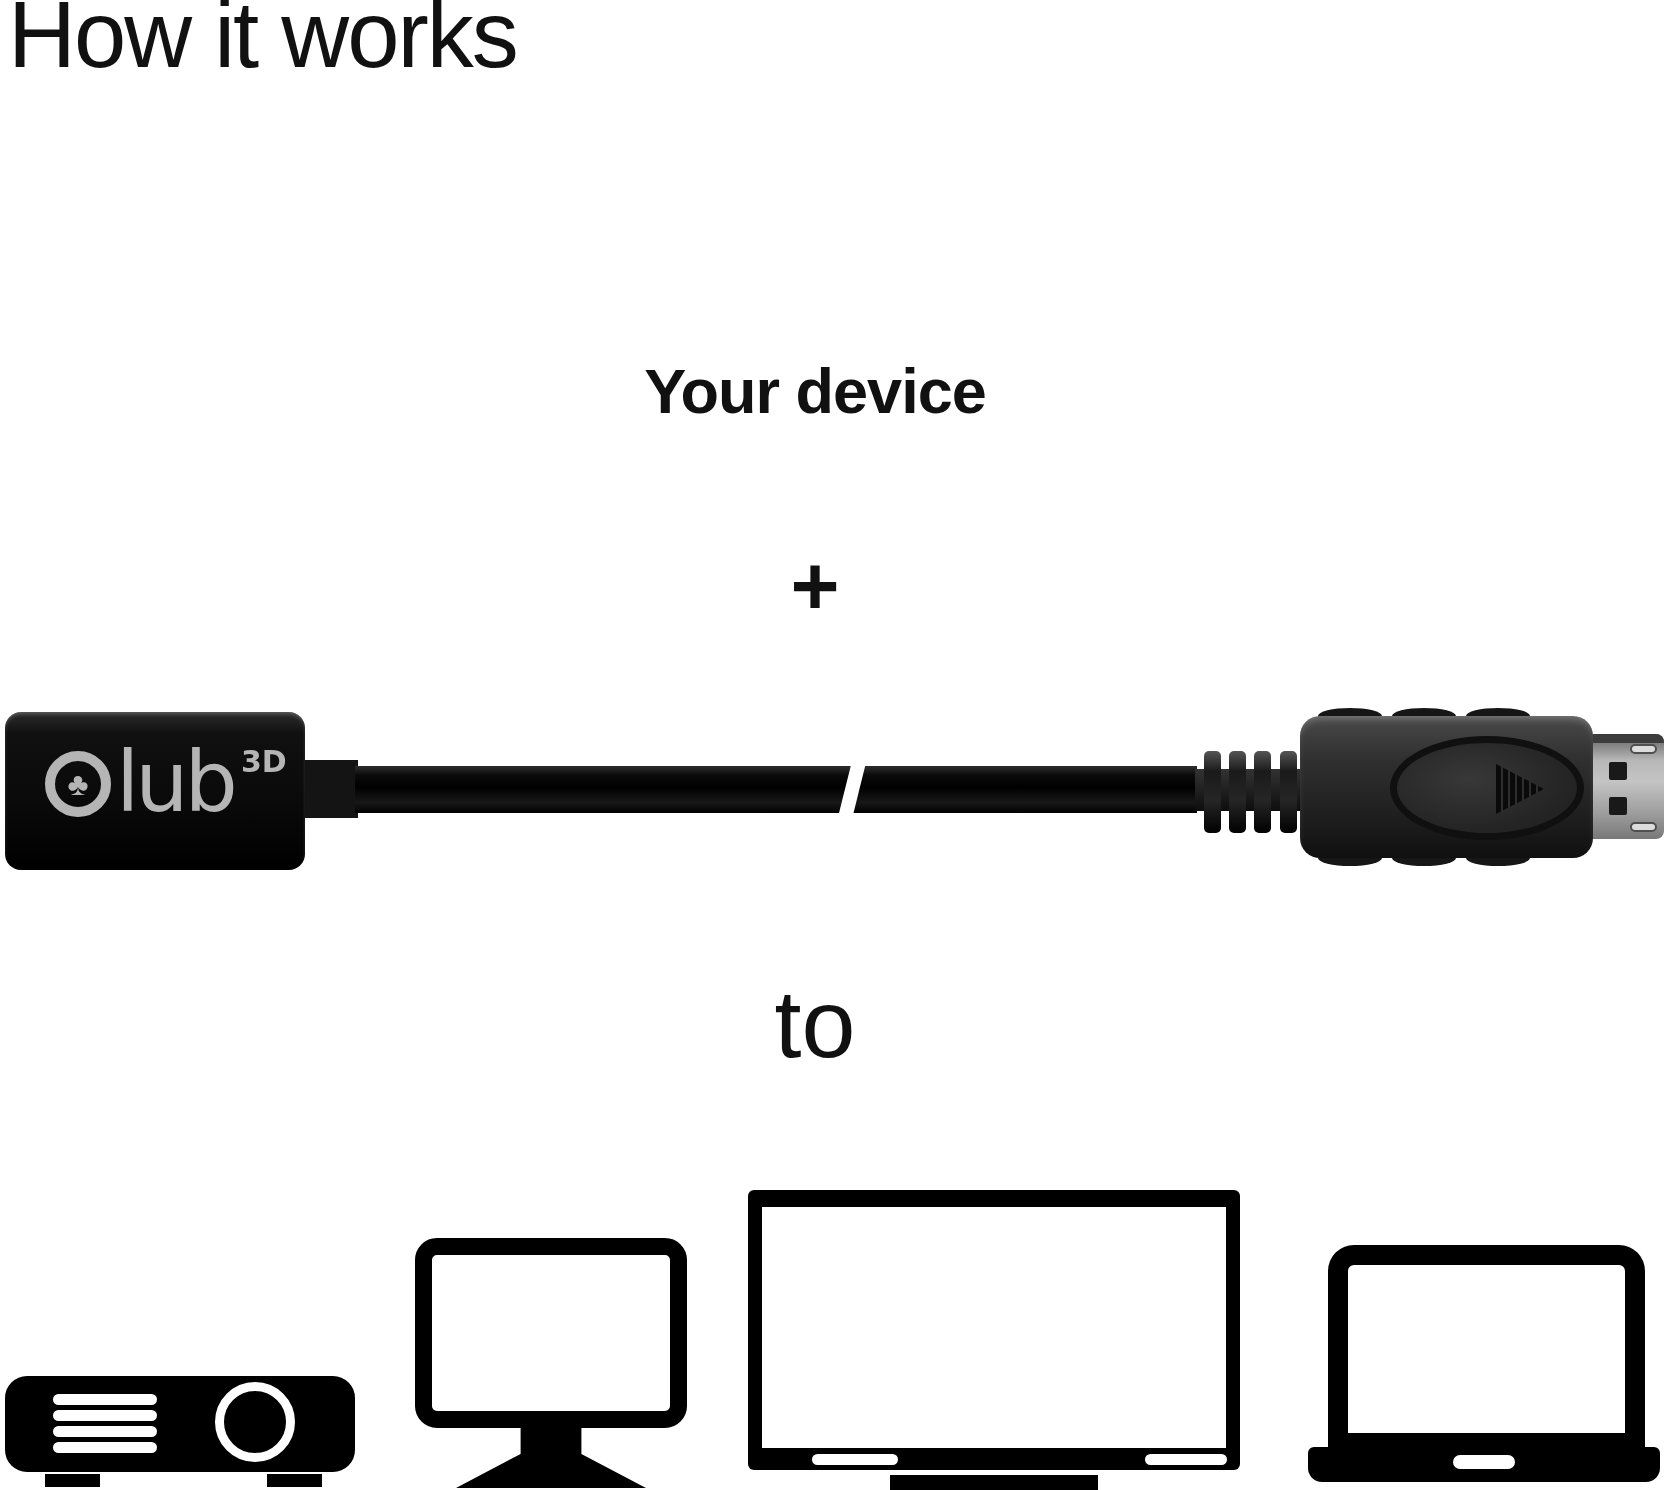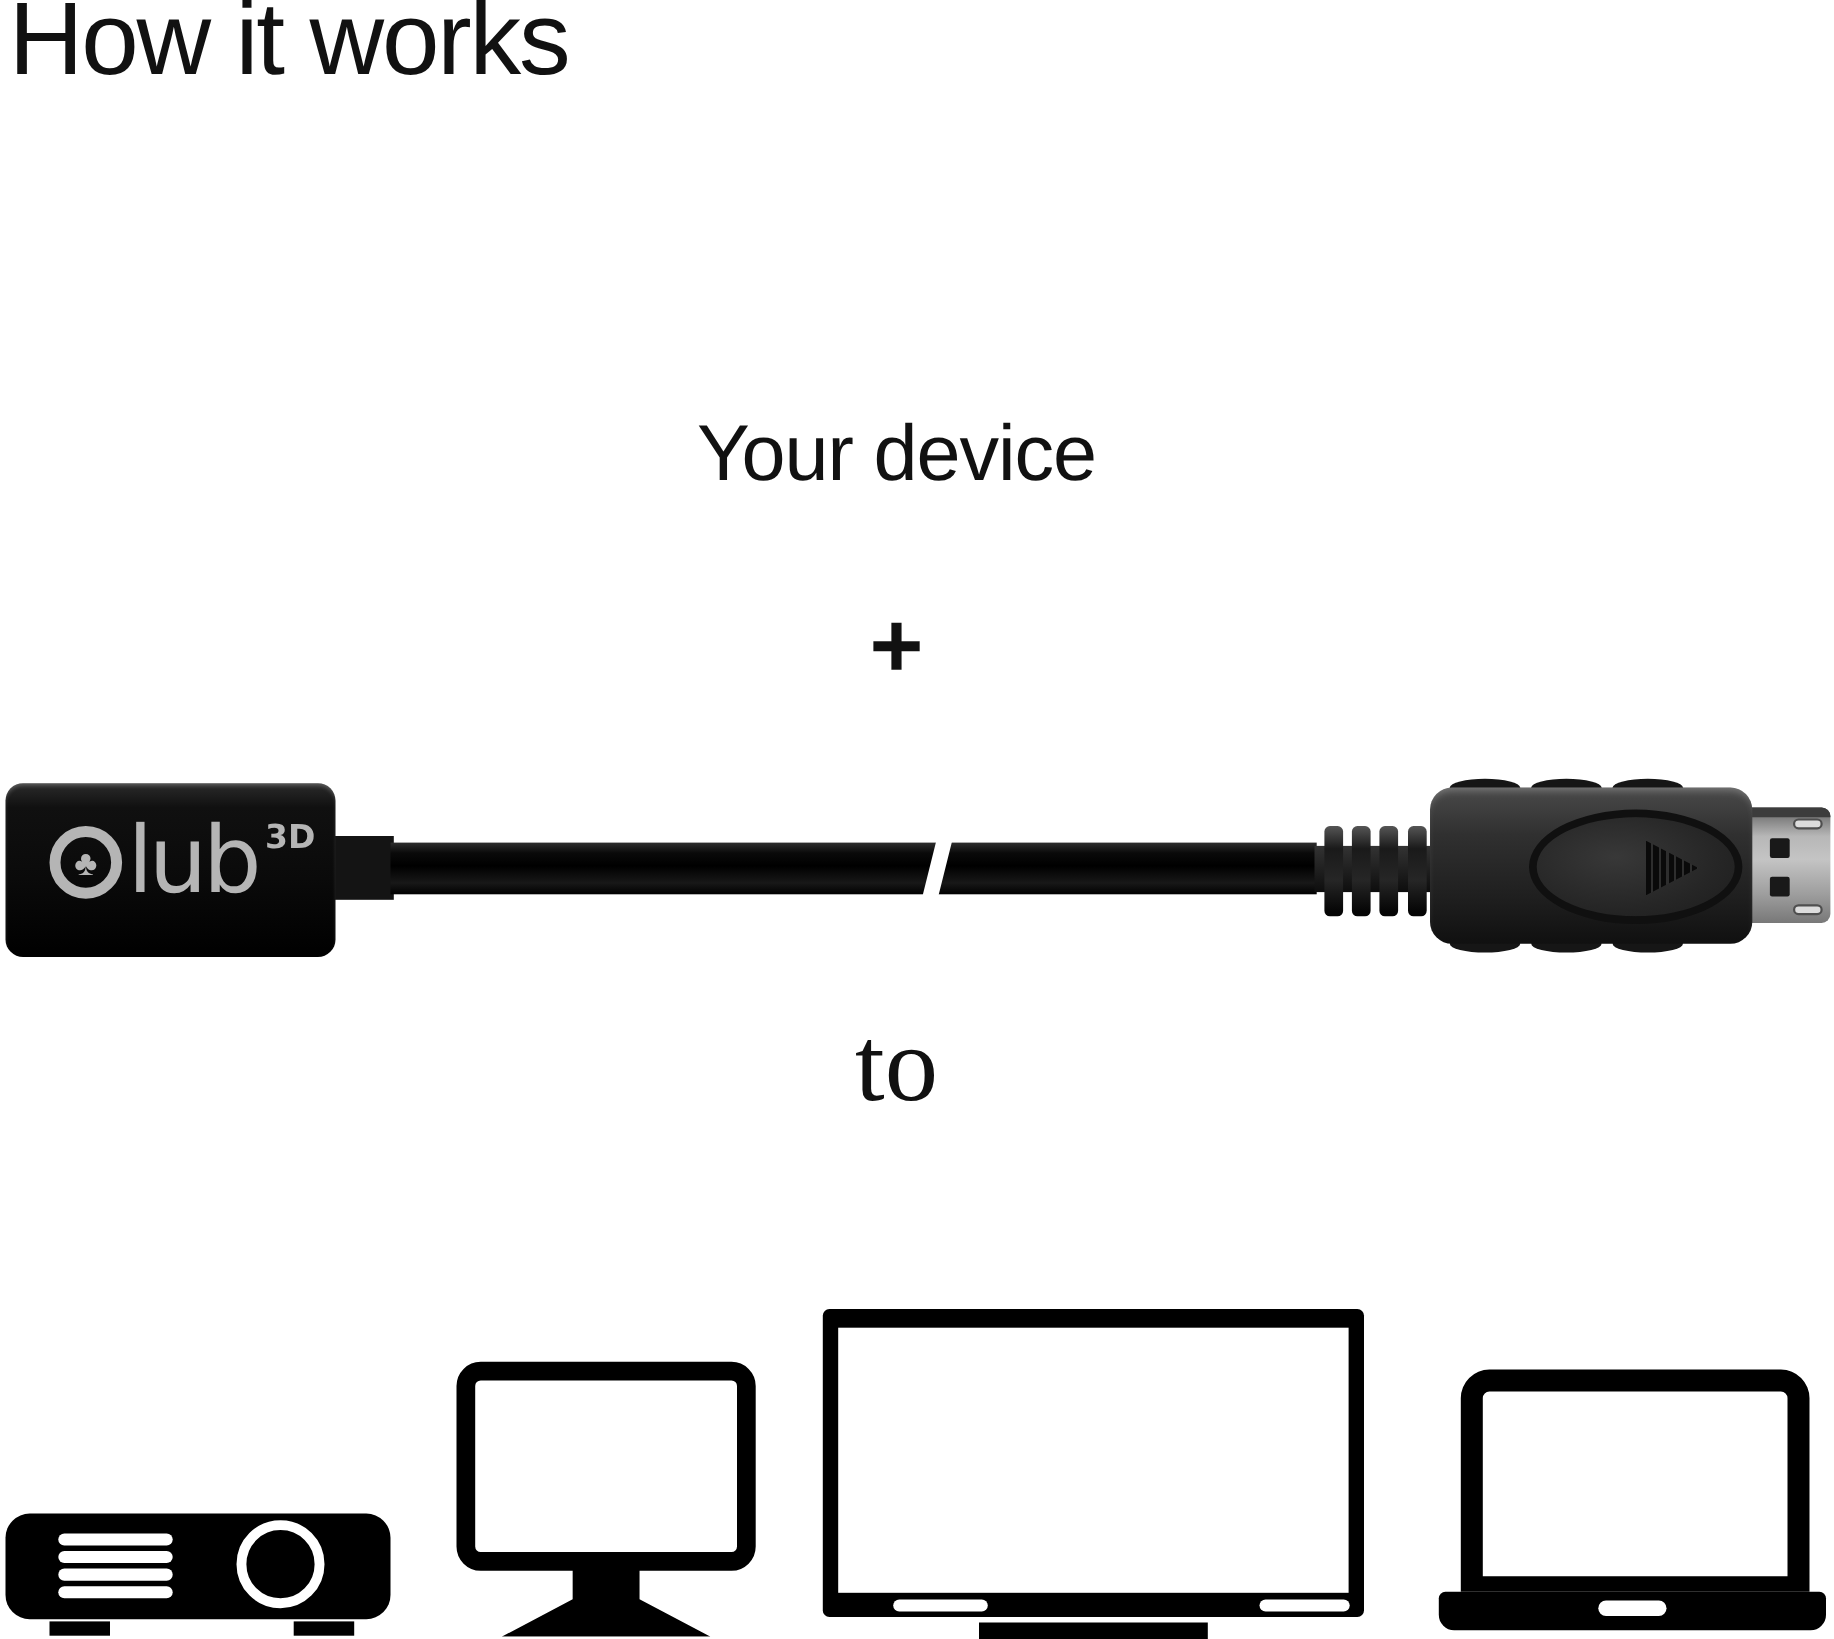--- a/index.html
+++ b/index.html
@@ -13,23 +13,23 @@
   }
   .abs{position:absolute;}
 
   
   .title{
     left:8px;top:-12px;
     font-size:94px;font-weight:500;letter-spacing:-2px;
     line-height:1;white-space:nowrap;
   }
   .center-band{left:0;width:1630px;text-align:center;line-height:1;white-space:nowrap;}
-  .device-label{top:360px;font-size:72px;font-weight:400;letter-spacing:-1px;margin-top:16px;}
+  .device-label{top:360px;font-size:63px;font-weight:700;letter-spacing:-1px;}
   .plus-sign{top:544px;font-size:84px;font-weight:700;}
-  .to-label{top:919px;font-size:97px;font-weight:500;font-family:Liberation Serif, serif;}
+  .to-label{top:975px;font-size:97px;font-weight:500;}
 
   
   .adapter-body{
     left:5px;top:712px;width:300px;height:158px;
     background:linear-gradient(180deg,#2b2b2b 0%,#101010 14%,#0a0a0a 55%,#000 100%);
     border-radius:16px;z-index:2;
     box-shadow:inset 0 3px 4px -1px rgba(255,255,255,0.25);
   }
   .adapter-neck{
     left:303px;top:760px;width:55px;height:58px;

